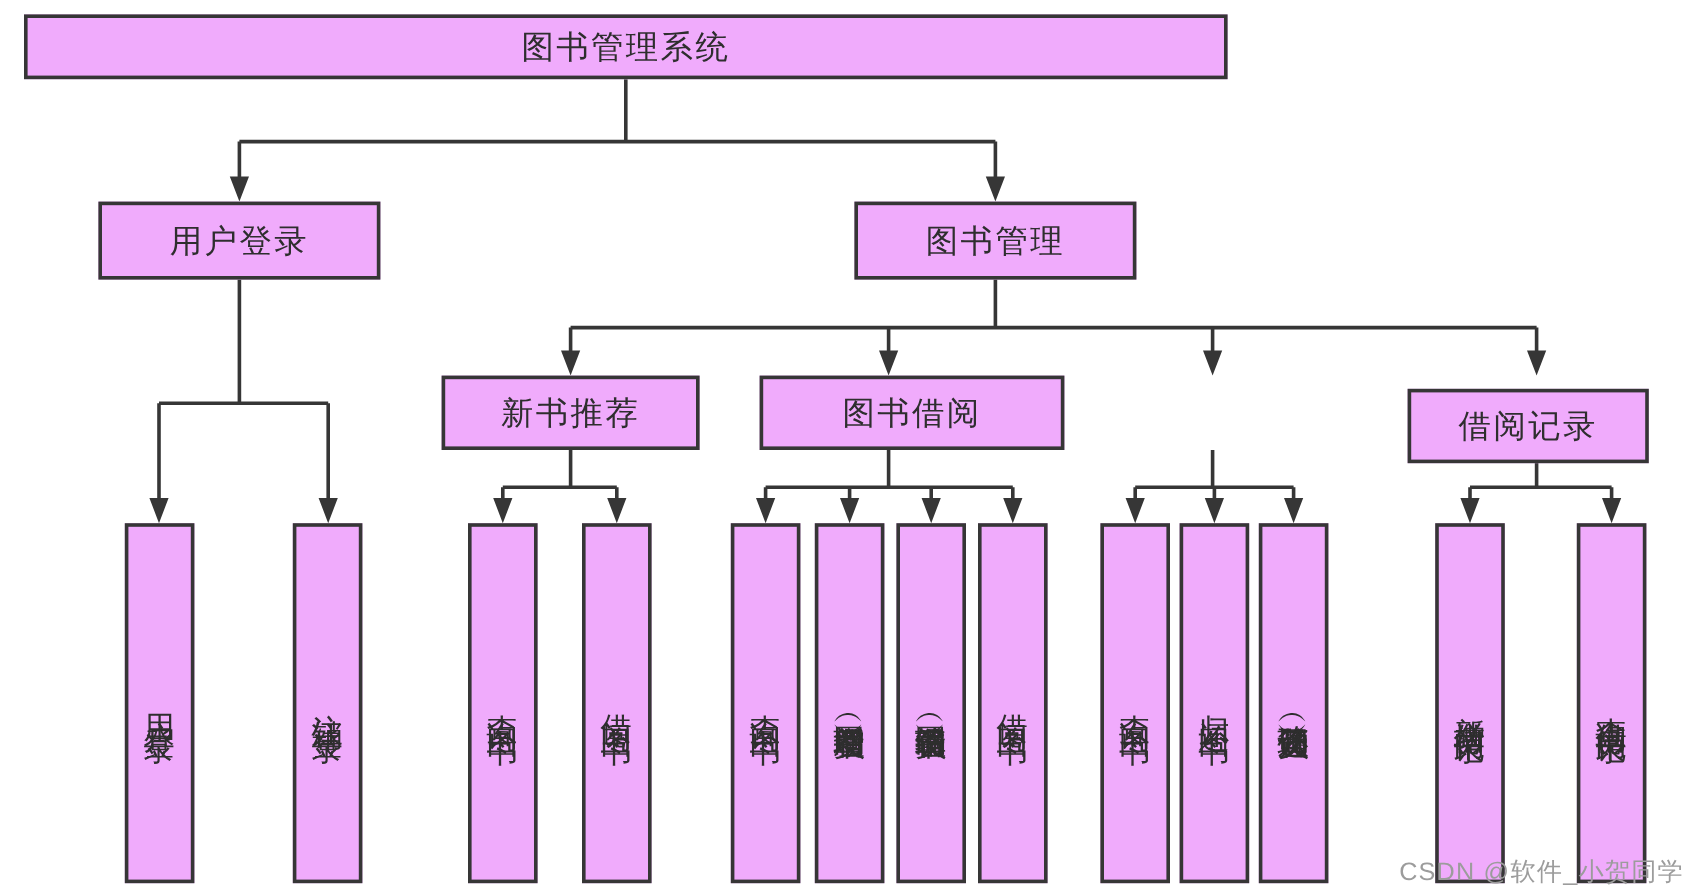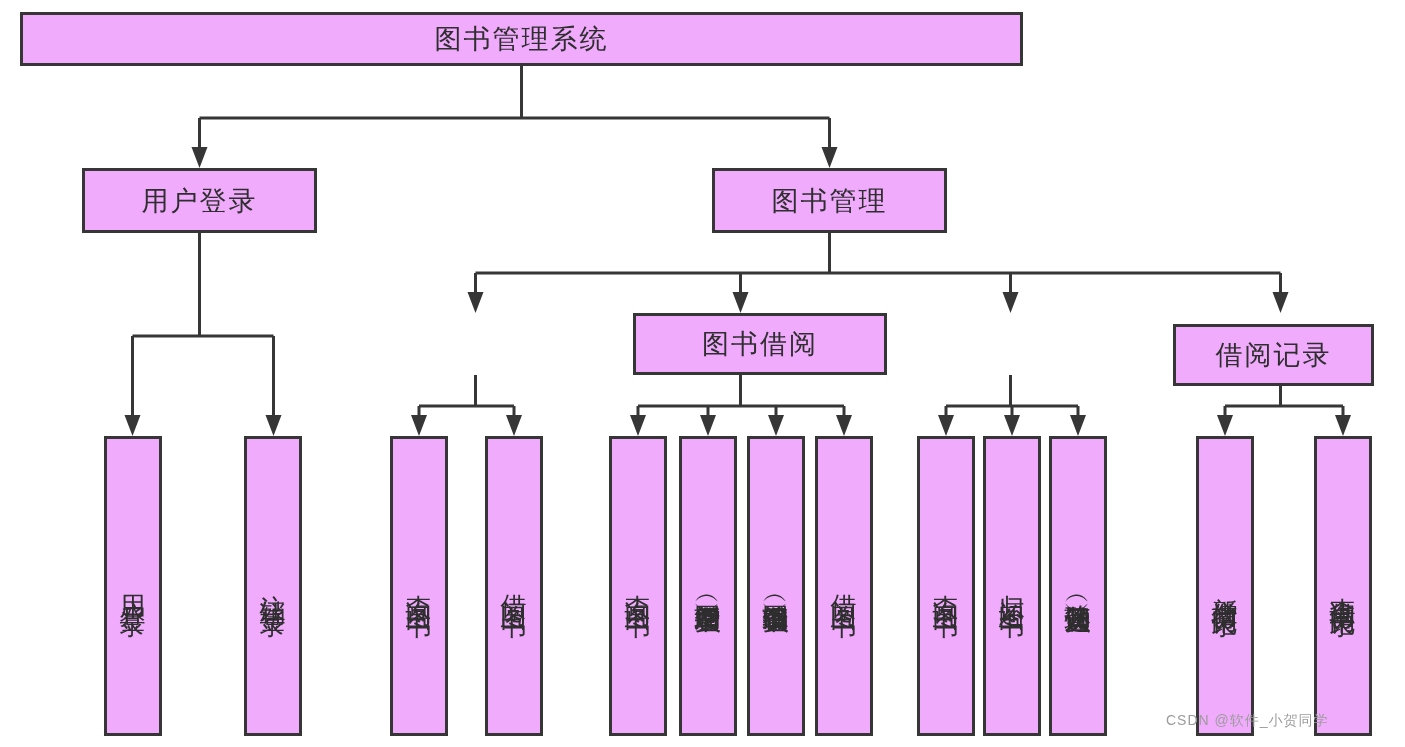--- a/index.html
+++ b/index.html
@@ -15,21 +15,21 @@
     border:3px solid #363636;background:#f0abfc;color:#2e2e2e;
     display:flex;align-items:center;justify-content:center;
   }
   .h{font-size:27px;letter-spacing:2px;}
   .v{writing-mode:vertical-rl;text-orientation:mixed;font-size:26px;line-height:1.0;}
   .sp4{letter-spacing:6px;}
   .sp6{letter-spacing:3px;}
   .sp9{letter-spacing:0.5px;}
   .watermark{
     position:absolute;z-index:3;left:1166px;top:712px;
-    font-size:14px;letter-spacing:1px;color:#9c9c9c;white-space:nowrap;
+    font-size:21px;letter-spacing:1px;color:#9c9c9c;white-space:nowrap;
   }
 </style>
 </head>
 <body>
 
 <div class="canvas">
 
   <svg class="wires" width="1405" height="747" viewBox="0 0 1405 747" aria-hidden="true">
     <path class="ln" d="M521.5 66 V118 M199.5 118 H829.5 M199.5 118 V149 M829.5 118 V149 M199.5 233 V336 M132.5 336 H273.5 M132.5 336 V417 M273.5 336 V417 M829.5 233 V273 M475.5 273 H1280.5 M475.5 273 V294 M740.5 273 V294 M1010.5 273 V294 M1280.5 273 V294 M475.5 375 V406 M419 406 H514 M419 406 V417 M514 406 V417 M740.5 375 V406 M638 406 H844 M638 406 V417 M708 406 V417 M776 406 V417 M844 406 V417 M1010.5 375 V406 M946 406 H1078 M946 406 V417 M1012 406 V417 M1078 406 V417 M1280.5 375 V406 M1225 406 H1343 M1225 406 V417 M1343 406 V417"></path>
     <path class="ar" d="M191.5 147 L207.5 147 L199.5 168 Z M821.5 147 L837.5 147 L829.5 168 Z M124.5 415 L140.5 415 L132.5 436 Z M265.5 415 L281.5 415 L273.5 436 Z M467.5 292 L483.5 292 L475.5 313 Z M732.5 292 L748.5 292 L740.5 313 Z M1002.5 292 L1018.5 292 L1010.5 313 Z M1272.5 292 L1288.5 292 L1280.5 313 Z M411 415 L427 415 L419 436 Z M506 415 L522 415 L514 436 Z M630 415 L646 415 L638 436 Z M700 415 L716 415 L708 436 Z M768 415 L784 415 L776 436 Z M836 415 L852 415 L844 436 Z M938 415 L954 415 L946 436 Z M1004 415 L1020 415 L1012 436 Z M1070 415 L1086 415 L1078 436 Z M1217 415 L1233 415 L1225 436 Z M1335 415 L1351 415 L1343 436 Z"></path>
@@ -39,20 +39,23 @@
     <span>图书管理系统</span>
   </div>
 
   <div class="node h" style="left:82px;top:168px;width:235px;height:65px">
     <span>用户登录</span>
   </div>
   <div class="node h" style="left:712px;top:168px;width:235px;height:65px">
     <span>图书管理</span>
   </div>
 
+  <div class="node h" style="left:368px;top:313px;width:215px;height:62px">
+    <span>新书推荐</span>
+  </div>
   <div class="node h" style="left:633px;top:313px;width:254px;height:62px">
     <span>图书借阅</span>
   </div>
   <div class="node h" style="left:1173px;top:324px;width:201px;height:62px">
     <span>借阅记录</span>
   </div>
 
   <div class="node v sp4" style="left:104px;top:436px;width:58px;height:300px">
     <span>用户登录</span>
   </div>

